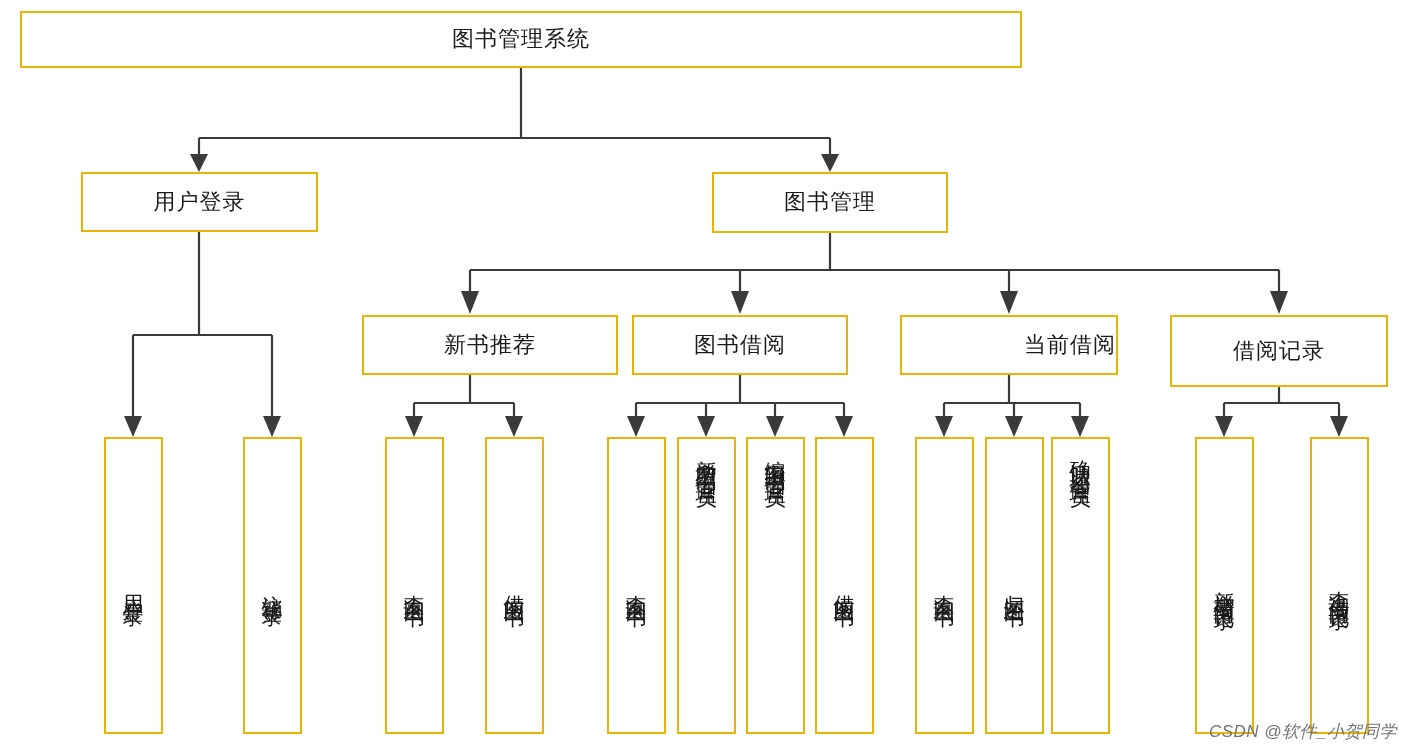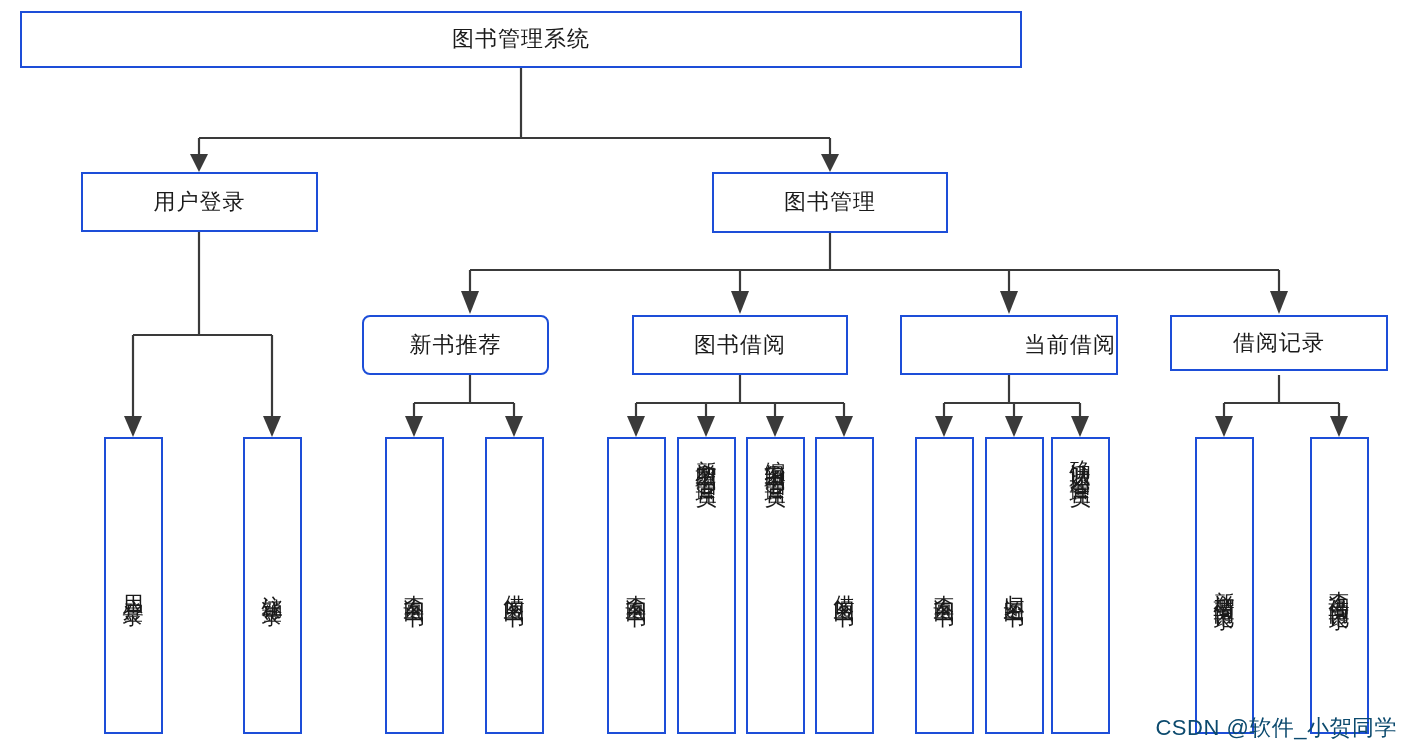--- a/index.html
+++ b/index.html
@@ -13,21 +13,21 @@
   #canvas {
     position: relative;
     width: 1405px;
     height: 747px;
     background: #ffffff;
     overflow: hidden;
   }
   .node {
     position: absolute;
     box-sizing: border-box;
-    border: 2px solid #1d4ed8;
+    border: 2px solid #eab308;
     background: #ffffff;
     display: flex;
     align-items: center;
     justify-content: center;
     color: #1a1a1a;
   }
   .node.horiz {
     font-size: 22px;
     letter-spacing: 1px;
     line-height: 1.1;
@@ -60,24 +60,25 @@
     stroke-width: 2.2;
     fill: none;
   }
   .arrowhead {
     fill: #3a3a3a;
   }
   #watermark {
     position: absolute;
     right: 8px;
     bottom: 4px;
-    font-size: 22px;
-    color: #0c4a6e;
+    font-size: 17px;
+    color: #737373;
     letter-spacing: 0.5px;
     white-space: nowrap;
+    font-style: italic;
   }
 </style>
 </head>
 <body>
 
 <div id="canvas">
 
   <svg class="wires" viewBox="0 0 1405 747">
 
     <path class="wire" d="M 521 68 L 521 138"></path>
@@ -144,30 +145,30 @@
     <span>图书管理系统</span>
   </div>
 
   <div class="node horiz" style="left:81px; top:172px; width:237px; height:60px;">
     <span>用户登录</span>
   </div>
   <div class="node horiz" style="left:712px; top:172px; width:236px; height:61px;justify-content:center;">
     <span>图书管理</span>
   </div>
 
-  <div class="node horiz" style="left:362px; top:315px; width:187px; height:60px;border-radius:8px;">
+  <div class="node horiz" style="left:362px; top:315px; width:256px; height:60px;">
     <span>新书推荐</span>
   </div>
   <div class="node horiz" style="left:632px; top:315px; width:216px; height:60px;">
     <span>图书借阅</span>
   </div>
   <div class="node horiz" style="left:900px; top:315px; width:218px; height:60px;justify-content:flex-end;">
     <span>当前借阅</span>
   </div>
-  <div class="node horiz" style="left:1170px; top:315px; width:218px; height:56px;">
+  <div class="node horiz" style="left:1170px; top:315px; width:218px; height:72px;">
     <span>借阅记录</span>
   </div>
 
   <div class="node vert center" style="left:104px; top:437px; width:59px; height:297px;">
     <span>用户登录</span>
   </div>
   <div class="node vert center" style="left:243px; top:437px; width:59px; height:297px;">
     <span>注销登录</span>
   </div>
 

